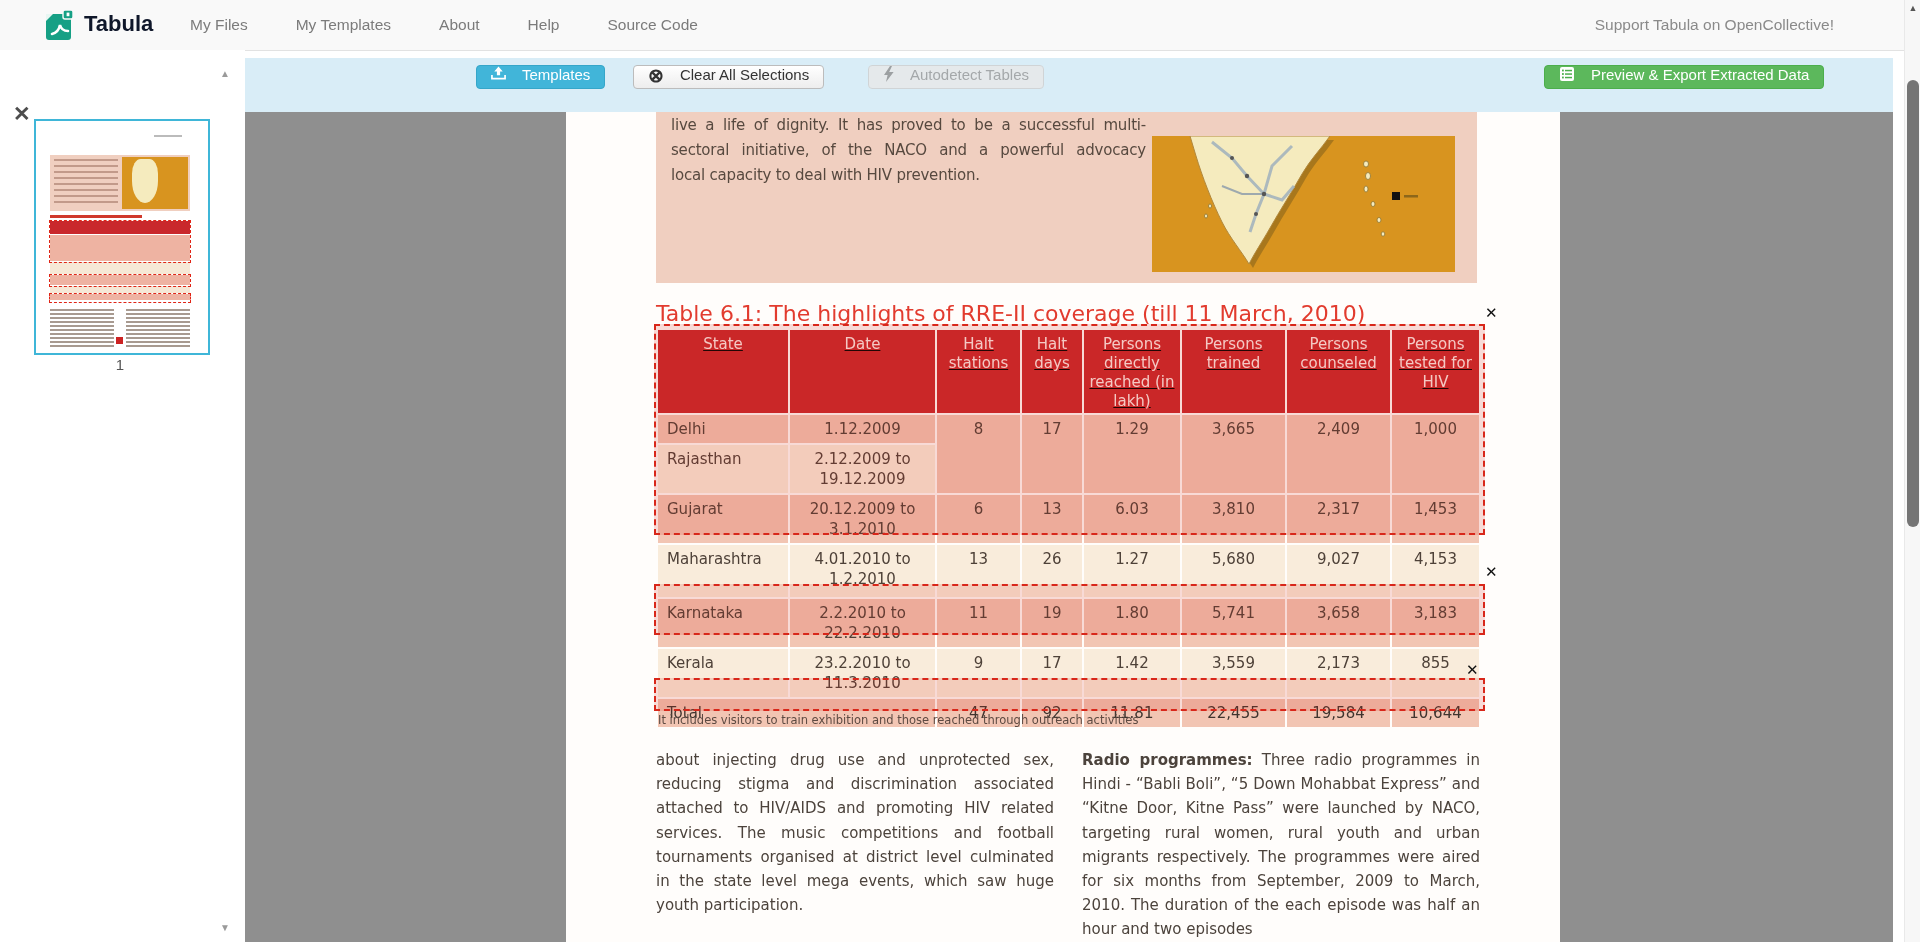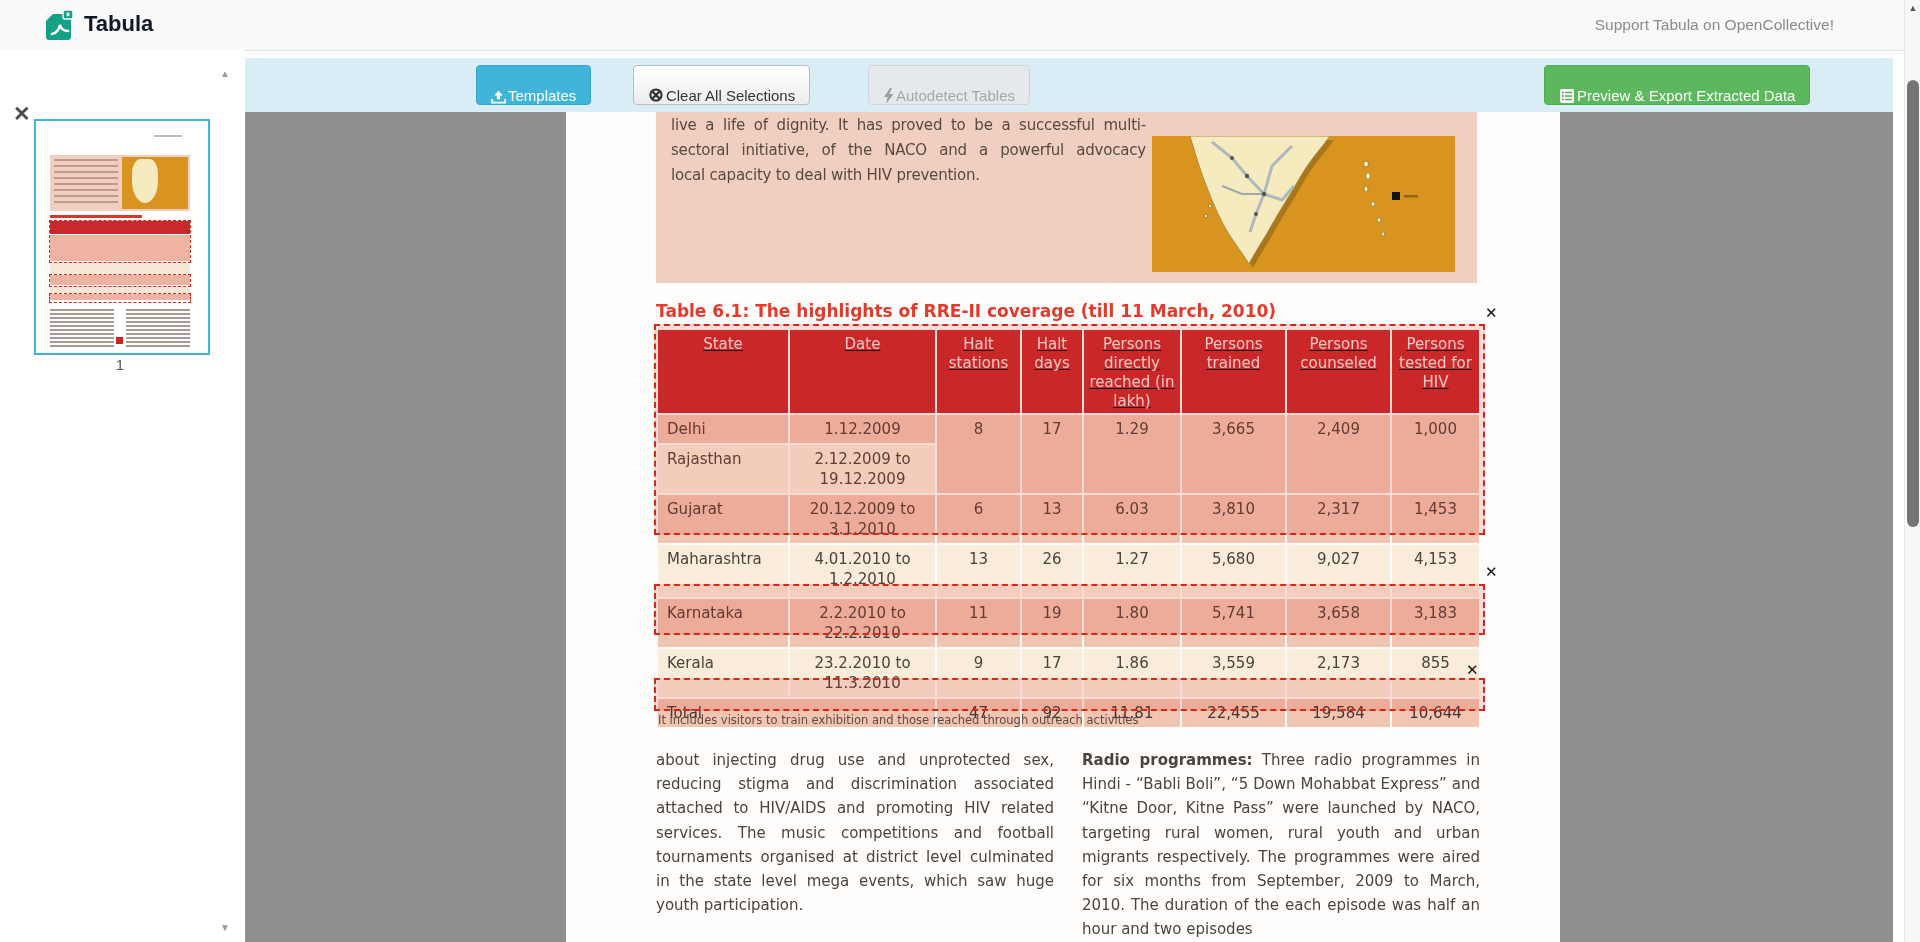--- a/index.html
+++ b/index.html
@@ -26,41 +26,41 @@
   .sb-down{position:absolute;left:220px;top:872px;font-size:10px;color:#9a9a9a;cursor:pointer}
   .thumb{position:absolute;left:34px;top:69px;width:172px;height:232px;background:#fff;
     border:2px solid #3fb6d8;cursor:pointer;overflow:hidden}
   .page-num{position:absolute;left:34px;top:306px;width:172px;text-align:center;font-size:15px;color:#555}
   
   .mini{position:absolute}
 
   
   .toolbar{position:absolute;left:245px;top:58px;width:1648px;height:54px;background:#d9edf7}
   .filename{position:absolute;left:16px;top:0;height:54px;line-height:54px;font-size:16px;color:#454545}
-  .btn{position:absolute;top:7px;height:40px;border-radius:4px;font-size:15px;display:inline-flex;
-    align-items:flex-end;gap:2px;padding:0 14px;border:1px solid transparent;cursor:pointer;box-sizing:border-box;white-space:nowrap}
+  .btn{position:absolute;top:7px;height:24px;border-radius:4px;font-size:15px;display:inline-flex;
+    align-items:flex-start;gap:16px;padding:0 14px;border:1px solid transparent;cursor:pointer;box-sizing:border-box;white-space:nowrap}
   .btn-info{left:231px;background:#41b5d9;border-color:#35a6c9;color:#fff}
   .btn-default{left:388px;background:linear-gradient(#ffffff,#ededed);border-color:#bcbcbc;color:#333}
   .btn-disabled{left:623px;background:#e9e9e9;border-color:#cfcfcf;color:#979797;cursor:default;opacity:.8}
   .btn-success{left:1299px;background:#5cb85c;border-color:#4cae4c;color:#fff}
   .clear-glyph{font-size:19px;font-weight:bold;line-height:1}
 
   
   .main{position:absolute;left:245px;top:112px;width:1648px;height:830px;background:#8f8f8f;overflow:hidden}
   .page{position:absolute;left:321px;top:0;width:994px;height:830px;background:#fffdfb}
   .pdf-font{font-family:"DejaVu Sans",sans-serif}
 
   .intro-block{position:absolute;left:90px;top:0;width:821px;height:171px;background:#f0cfc0}
   .intro-text{position:absolute;left:15px;top:1px;width:475px;color:#57493f;font-size:15px;
     letter-spacing:-0.2px;line-height:25px}
   .intro-line{text-align:justify;text-align-last:justify}
   .intro-line.last{text-align-last:left}
   .map{position:absolute;left:586px;top:24px;width:303px;height:136px}
 
-  .doc-title{position:absolute;left:90px;top:189px;font-size:17px;font-weight:bold;color:#e23b2e}
+  .doc-title{position:absolute;left:90px;top:189px;font-size:22px;font-weight:normal;color:#e23b2e}
 
   .doc-table{position:absolute;left:90px;top:216px}
   .doc-table table{border-collapse:collapse;table-layout:fixed;width:823px}
   .doc-table th,.doc-table td{border:2px solid #fffdfb;box-sizing:border-box;overflow:hidden}
   .doc-table th{background:#c9282c;color:#fbe9e5;font-weight:normal;font-size:15px;line-height:19px;
     vertical-align:top;text-align:center;padding:5px 3px 0 3px}
   .doc-table td{font-size:15px;line-height:20px;color:#4e4138;vertical-align:top;text-align:center;padding:4px 5px}
   .doc-table td.c-state{text-align:left;padding-left:9px}
   tr.shade-dark td{background:#f2c5b3}
   tr.shade-light td{background:#f9ecdb}
@@ -88,20 +88,27 @@
 
 <div class="navbar">
   <svg class="logo" viewBox="0 0 32 32">
     <rect x="2" y="5" width="25" height="26" rx="3" fill="#16a085"></rect>
     <path d="M2 12 L9 5 L2 5 Z" fill="#e8f6f2"></path>
     <rect x="19" y="1" width="10" height="9" rx="2" fill="#16a085" stroke="#f9f9f9" stroke-width="1.4"></rect>
     <rect x="22.6" y="3.6" width="2.8" height="3.6" fill="#ffffff"></rect>
     <path d="M8 25 c4 -1 7 -4 8 -9 c1 4 4 6 8 6" stroke="#ffffff" stroke-width="2.6" fill="none" stroke-linecap="round"></path>
   </svg>
   <div class="brand">Tabula</div>
+  <div class="nav-items">
+    <span class="nav-item">My Files</span>
+    <span class="nav-item">My Templates</span>
+    <span class="nav-item">About</span>
+    <span class="nav-item">Help</span>
+    <span class="nav-item">Source Code</span>
+  </div>
   <span class="support">Support Tabula on OpenCollective!</span>
 </div>
 
 <div class="sidebar">
   <span class="sb-close">✕</span>
   <span class="sb-up">▲</span>
   <span class="sb-down">▼</span>
   <div class="thumb" id="mini-page">
       <div class="mini" style="left:118px;top:14px;width:28px;height:2px;background:#bbb"></div>
       <div class="mini" style="left:14px;top:34px;width:140px;height:56px;background:#f0cfc0"></div>
@@ -291,21 +298,21 @@
               <td>1.80</td>
               <td>5,741</td>
               <td>3,658</td>
               <td>3,183</td>
             </tr>
             <tr class="shade-light" style="height: 49px;">
               <td class="c-state">Kerala</td>
               <td>23.2.2010 to 11.3.2010</td>
               <td>9</td>
               <td>17</td>
-              <td>1.86</td>
+              <td>1.42</td>
               <td>3,559</td>
               <td>2,173</td>
               <td>855</td>
             </tr>
             <tr class="shade-dark row-total" style="height: 27px;">
               <td class="c-state" colspan="2">Total</td>
               <td>47</td>
               <td>92</td>
               <td>11.81</td>
               <td>22,455</td>

